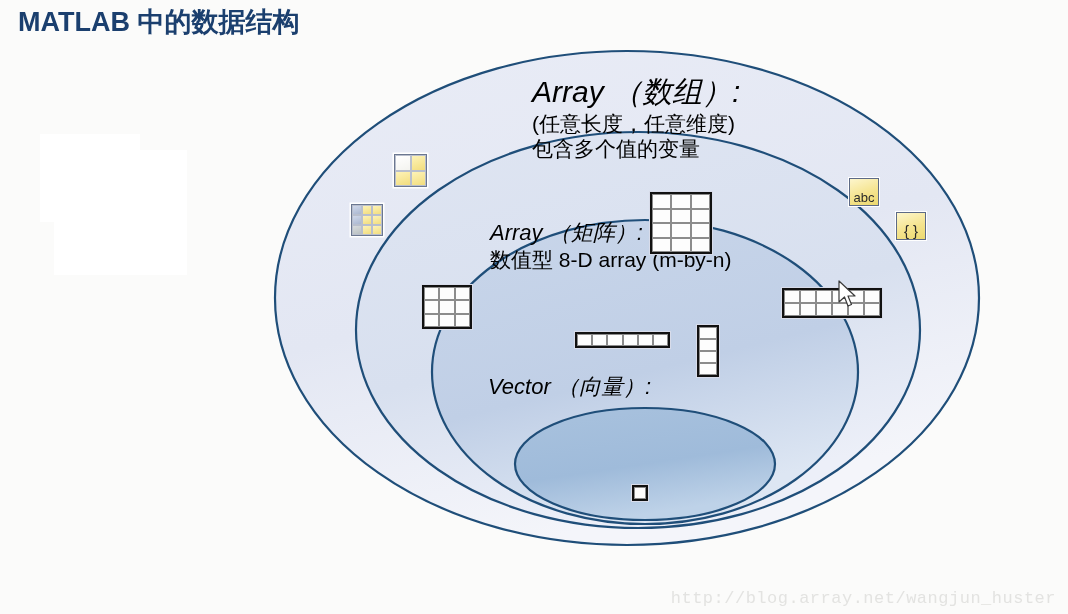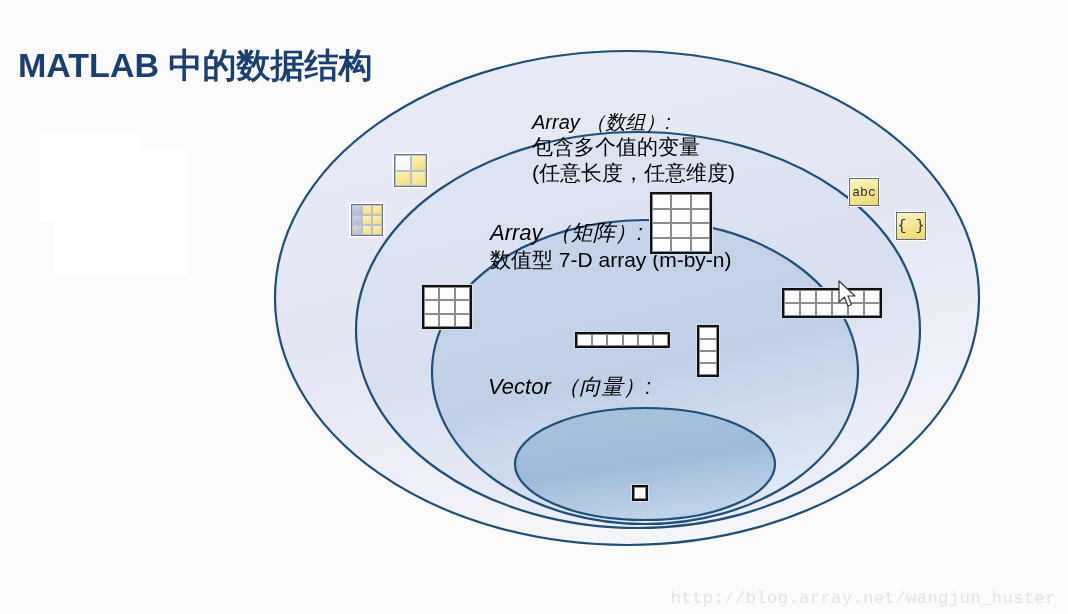--- a/index.html
+++ b/index.html
@@ -13,26 +13,25 @@
     position: relative;
     overflow: hidden;
     font-family: "Liberation Sans", "DejaVu Sans", sans-serif;
   }
 
   
   #slide-title {
     position: absolute;
     left: 18px;
     top: 4px;
-    font-size: 34px;
+    font-size: 27px;
     font-weight: bold;
     color: #1b3f6e;
     letter-spacing: 0px;
     white-space: nowrap;
-    margin-top: 39px;
   }
 
   
   .artifact {
     position: absolute;
     background: #ffffff;
   }
   #artifact-a { left: 40px;  top: 134px; width: 100px; height: 88px; }
   #artifact-b { left: 54px;  top: 150px; width: 133px; height: 125px; }
 
@@ -55,21 +54,21 @@
   }
   .label-head {
     font-style: italic;
     font-size: 22px;
   }
   .label-sub {
     font-size: 21px;
   }
 
   #label-array  { left: 532px; top: 74px;  text-align: left; }
-  #label-array .label-head { font-size: 20px; margin-top: 36px; }
+  #label-array .label-head { font-size: 30px; }
   #label-array .label-sub  { font-size: 21px; }
 
   #label-matrix { left: 490px; top: 220px; }
   #label-vector { left: 488px; top: 350px; margin-top: 24px; }
   #label-scalar { left: 600px; top: 423px; }
 
   
   .grid-icon {
     position: absolute;
     display: grid;
@@ -88,25 +87,25 @@
     box-shadow: 0 0 0 1px #d8dcea;
   }
 
   
   .icon-tile {
     position: absolute;
     box-sizing: border-box;
     border: 1.5px solid #5d6a86;
     background: linear-gradient(160deg, #fdf6cd 0%, #f5e48f 55%, #ecd96f 100%);
     display: flex;
-    align-items: center;
+    align-items: flex-end;
     justify-content: center;
     font-size: 13px;
     color: #2a2a2a;
-    font-family: Liberation Mono, monospace;
+    font-family: Liberation Sans, sans-serif;
     box-shadow: 0 0 0 1px #ffffff;
   }
 
   .mini-grid {
     position: absolute;
     display: grid;
     box-sizing: border-box;
     border: 1.5px solid #6b7790;
     box-shadow: 0 0 0 1.5px #ffffff;
     overflow: hidden;
@@ -178,27 +177,27 @@
 
     <ellipse cx="627" cy="298" rx="352" ry="247" fill="url(#gArray)" stroke="#1f4e79" stroke-width="2.2"></ellipse>
     <ellipse cx="638" cy="330" rx="282" ry="198" fill="url(#gMatrix)" stroke="#1f4e79" stroke-width="2.2"></ellipse>
     <ellipse cx="645" cy="372" rx="213" ry="152" fill="url(#gVector)" stroke="#1f4e79" stroke-width="2.2"></ellipse>
     <ellipse cx="645" cy="464" rx="130" ry="56" fill="url(#gScalar)" stroke="#1f4e79" stroke-width="2.2"></ellipse>
   </svg>
 </div>
 
 <div class="label-block" id="label-array">
   <div class="label-head">Array （数组）:</div>
+  <div class="label-sub">(任意长度，任意维度)</div>
   <div class="label-sub">包含多个值的变量</div>
-  <div class="label-sub">(任意长度，任意维度)</div>
 </div>
 
 <div class="label-block" id="label-matrix">
   <div class="label-head">Array （矩阵）:</div>
-  <div class="label-sub">数值型 7-D array (m-by-n)</div>
+  <div class="label-sub">数值型 8-D array (m-by-n)</div>
 </div>
 
 <div class="label-block" id="label-vector">
   <div class="label-head">Vector （向量）:</div>
 </div>
 
 <div class="label-block" id="label-scalar">
 </div>
 
 <div class="mini-grid" style="left:394px; top:154px; width:33px; height:33px;

